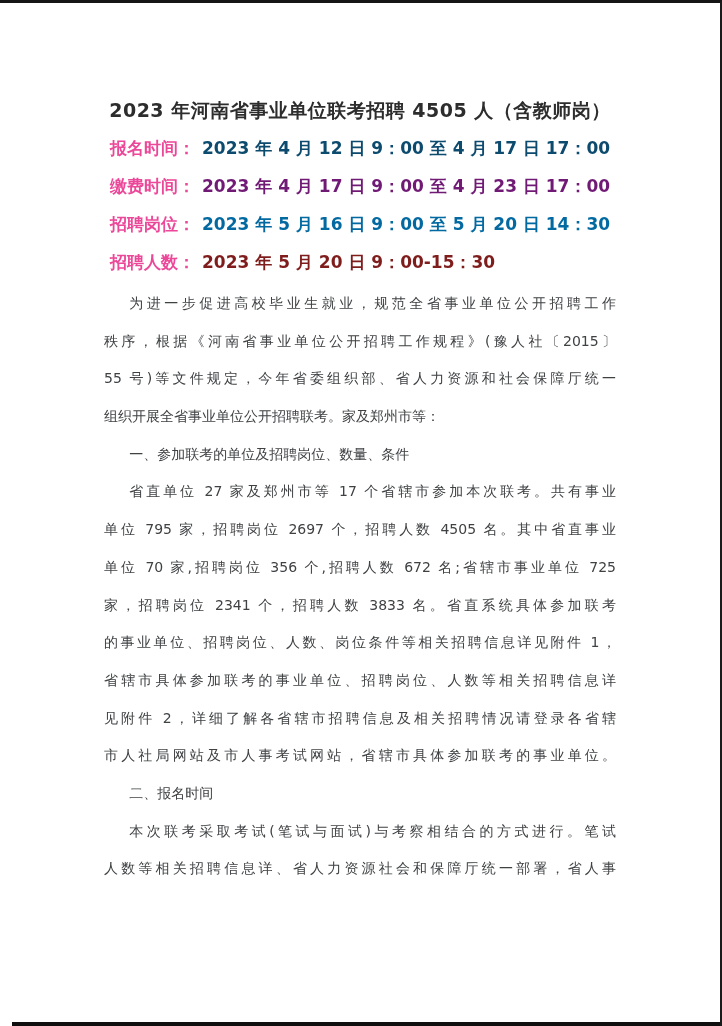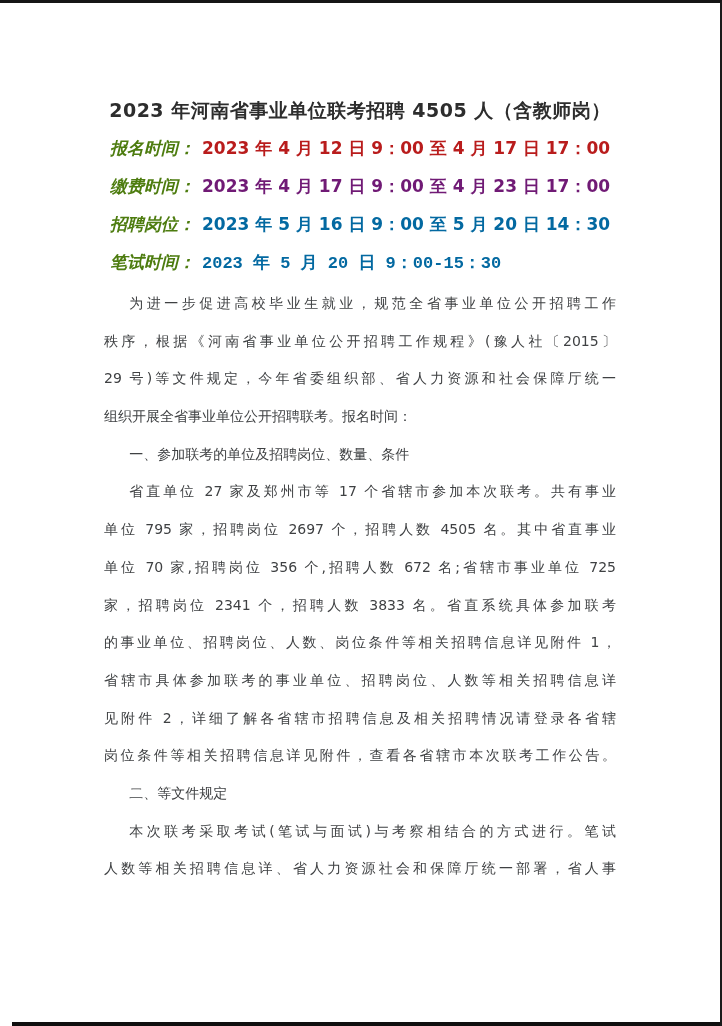--- a/index.html
+++ b/index.html
@@ -33,21 +33,21 @@
     letter-spacing: 0.5px;
   }
   .schedule { margin-left: 110px; }
   .sched-line {
     height: 38px;
     line-height: 38px;
     font-size: 17px;
     font-weight: bold;
     white-space: nowrap;
   }
-  .sched-label { color: #4d7c0f; font-style: italic; }
+  .sched-label { color: #ec4899; }
   .sched-value { margin-left: 7px; }
   .doc-body {
     margin: 4px 0 0 104px;
     width: 512px;
     color: #3f4143;
     font-size: 14px;
   }
   .line {
     height: 37.7px;
     line-height: 37.7px;
@@ -59,39 +59,39 @@
     text-align-last: justify;
   }
 </style>
 </head>
 <body>
 
 <div class="page">
   <div class="doc-title">2023 年河南省事业单位联考招聘 4505 人（含教师岗）</div>
 
   <div class="schedule" id="schedule">
-      <div class="sched-line"><span class="sched-label">报名时间：</span><span class="sched-value" style="color: #b91c1c;">2023 年 4 月 12 日 9：00 至 4 月 17 日 17：00</span></div>
+      <div class="sched-line"><span class="sched-label">报名时间：</span><span class="sched-value" style="color: #0c4a6e;">2023 年 4 月 12 日 9：00 至 4 月 17 日 17：00</span></div>
       <div class="sched-line"><span class="sched-label">缴费时间：</span><span class="sched-value" style="color: #701a75;">2023 年 4 月 17 日 9：00 至 4 月 23 日 17：00</span></div>
       <div class="sched-line"><span class="sched-label">招聘岗位：</span><span class="sched-value" style="color: #0369a1;">2023 年 5 月 16 日 9：00 至 5 月 20 日 14：30</span></div>
-      <div class="sched-line"><span class="sched-label">笔试时间：</span><span class="sched-value" style="color: #0369a1; font-family: Liberation Mono, monospace;">2023 年 5 月 20 日 9：00-15：30</span></div>
+      <div class="sched-line"><span class="sched-label">招聘人数：</span><span class="sched-value" style="color: #7f1d1d;">2023 年 5 月 20 日 9：00-15：30</span></div>
     </div>
 
   <div class="doc-body" id="doc-body">
       <div class="line indent stretch">为进一步促进高校毕业生就业，规范全省事业单位公开招聘工作</div>
       <div class="line stretch">秩序，根据《河南省事业单位公开招聘工作规程》(豫人社〔2015〕</div>
-      <div class="line stretch">29 号)等文件规定，今年省委组织部、省人力资源和社会保障厅统一</div>
-      <div class="line">组织开展全省事业单位公开招聘联考。报名时间：</div>
+      <div class="line stretch">55 号)等文件规定，今年省委组织部、省人力资源和社会保障厅统一</div>
+      <div class="line">组织开展全省事业单位公开招聘联考。家及郑州市等：</div>
       <div class="line indent">一、参加联考的单位及招聘岗位、数量、条件</div>
       <div class="line indent stretch">省直单位 27 家及郑州市等 17 个省辖市参加本次联考。共有事业</div>
       <div class="line stretch">单位 795 家，招聘岗位 2697 个，招聘人数 4505 名。其中省直事业</div>
       <div class="line stretch">单位 70 家,招聘岗位 356 个,招聘人数 672 名;省辖市事业单位 725</div>
       <div class="line stretch">家，招聘岗位 2341 个，招聘人数 3833 名。省直系统具体参加联考</div>
       <div class="line stretch">的事业单位、招聘岗位、人数、岗位条件等相关招聘信息详见附件 1，</div>
       <div class="line stretch">省辖市具体参加联考的事业单位、招聘岗位、人数等相关招聘信息详</div>
       <div class="line stretch">见附件 2，详细了解各省辖市招聘信息及相关招聘情况请登录各省辖</div>
-      <div class="line stretch">岗位条件等相关招聘信息详见附件，查看各省辖市本次联考工作公告。</div>
-      <div class="line indent">二、等文件规定</div>
+      <div class="line stretch">市人社局网站及市人事考试网站，省辖市具体参加联考的事业单位。</div>
+      <div class="line indent">二、报名时间</div>
       <div class="line indent stretch">本次联考采取考试(笔试与面试)与考察相结合的方式进行。笔试</div>
       <div class="line stretch">人数等相关招聘信息详、省人力资源社会和保障厅统一部署，省人事</div>
     </div>
 </div>
 
 <div class="frame-bottom"></div>
 
 </body></html>

